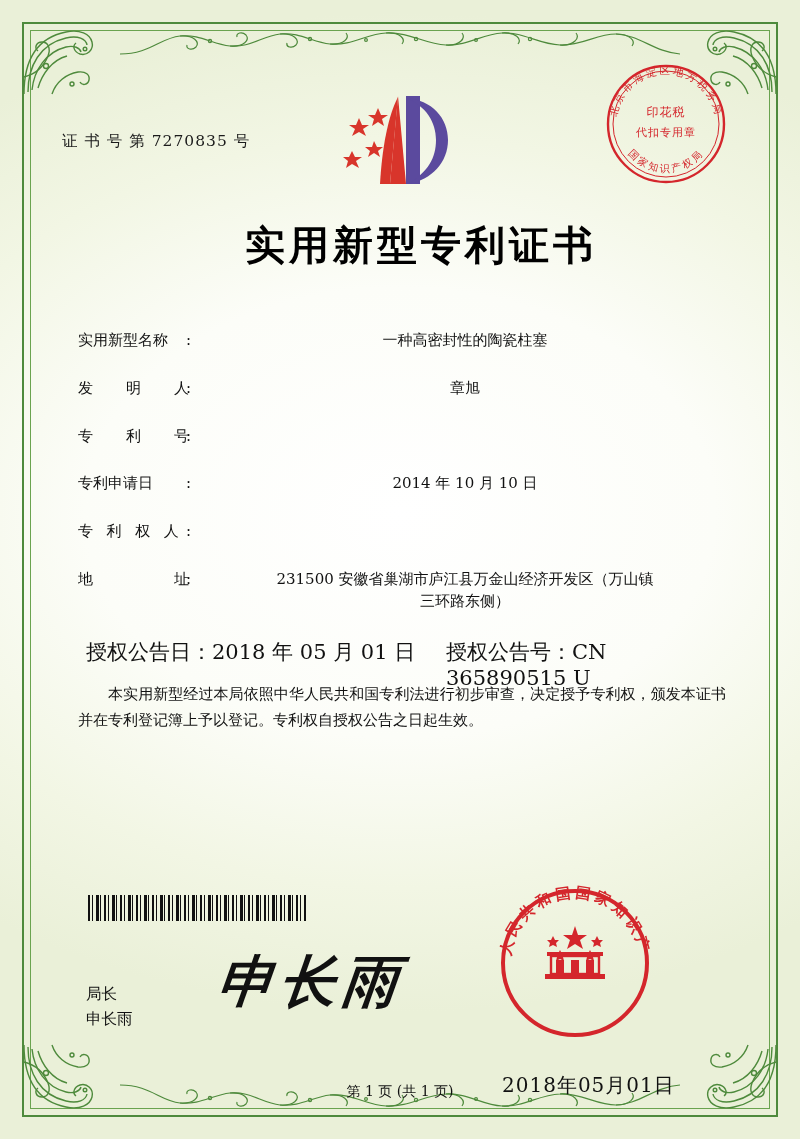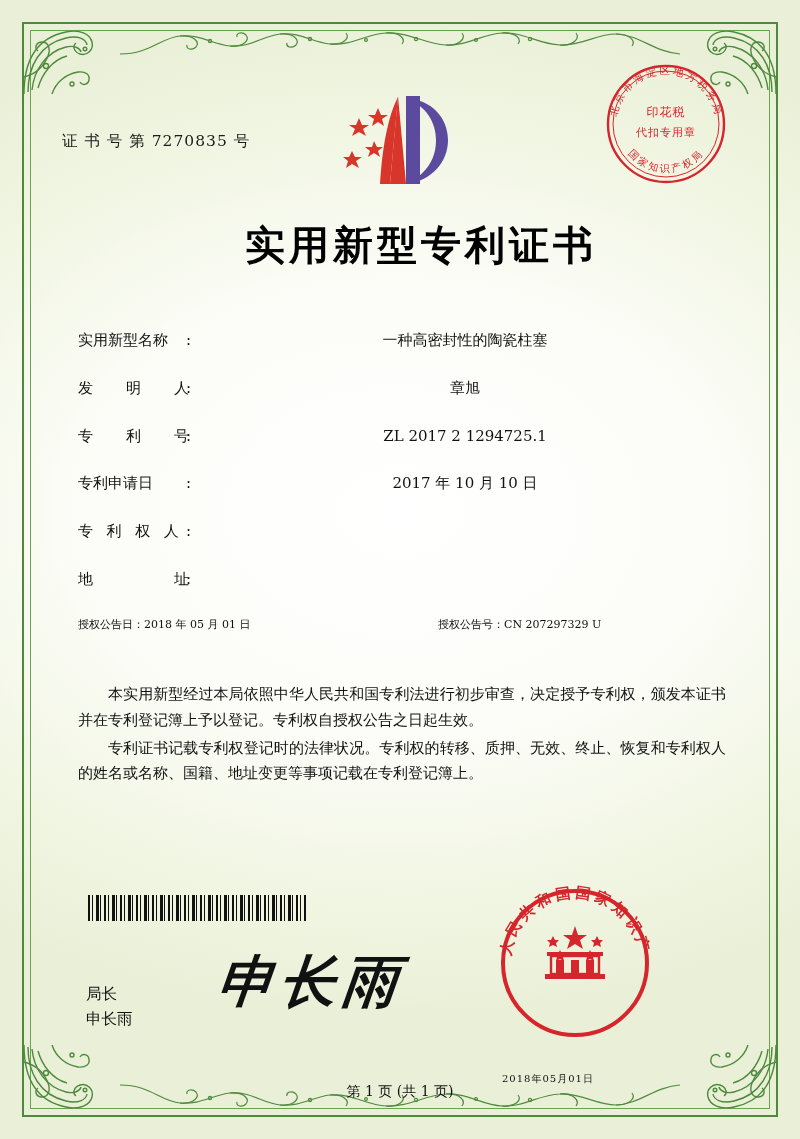--- a/index.html
+++ b/index.html
@@ -130,22 +130,23 @@
     flex: 0 0 10px;
     margin-right: 6px;
   }
   .field-value {
     flex: 1;
     white-space: pre-line;
     text-align: center;
   }
   .two-col {
     display: flex;
-    font-size: 11px;
+    font-size: 21px;
     margin-bottom: 10px;
+    margin-left: 8px;
   }
   .two-col .col-a { width: 360px; }
   .two-col .col-b { flex: 1; }
 
   
   .body-text {
     position: absolute;
     left: 78px;
     top: 682px;
     width: 648px;
@@ -199,21 +200,21 @@
     letter-spacing: 6px;
     transform: skewX(-6deg);
     white-space: nowrap;
   }
 
   .issue-date {
     position: absolute;
     left: 502px;
     top: 1072px;
     font-family: "DejaVu Serif", "Liberation Serif", serif;
-    font-size: 10px;
+    font-size: 20px;
     color: #111;
     letter-spacing: 1px;
     white-space: nowrap;
     text-align: right;
   }
 
   .page-footer {
     position: absolute;
     left: 0; right: 0;
     bottom: 38px;
@@ -371,52 +372,52 @@
 
     <div class="field-row">
       <span class="field-label lbl-spread-4">发　明　人</span>
       <span class="field-colon">:</span>
       <span class="field-value">章旭</span>
     </div>
 
     <div class="field-row">
       <span class="field-label lbl-spread-4">专　利　号</span>
       <span class="field-colon">:</span>
-      <span class="field-value">ZL 2017 2 1294725.1</span>
     </div>
 
     <div class="field-row">
       <span class="field-label">专利申请日</span>
       <span class="field-colon">:</span>
-      <span class="field-value">2017 年 10 月 10 日</span>
+      <span class="field-value">2014 年 10 月 10 日</span>
     </div>
 
     <div class="field-row">
       <span class="field-label lbl-spread-3">专 利 权 人</span>
       <span class="field-colon">:</span>
     </div>
 
     <div class="field-row">
       <span class="field-label lbl-spread-4">地　　　址</span>
       <span class="field-colon">:</span>
+      <span class="field-value">231500 安徽省巢湖市庐江县万金山经济开发区（万山镇
+三环路东侧）</span>
     </div>
 
     <div class="two-col">
       <div class="col-a">
         <span>授权公告日</span><span>：</span><span>2018 年 05 月 01 日</span>
       </div>
       <div class="col-b">
-        <span>授权公告号</span><span>：</span><span>CN 207297329 U</span>
+        <span>授权公告号</span><span>：</span><span>CN 365890515 U</span>
       </div>
     </div>
   </div>
 
   <div class="body-text">
     <p>本实用新型经过本局依照中华人民共和国专利法进行初步审查，决定授予专利权，颁发本证书并在专利登记簿上予以登记。专利权自授权公告之日起生效。</p>
-    <p>专利证书记载专利权登记时的法律状况。专利权的转移、质押、无效、终止、恢复和专利权人的姓名或名称、国籍、地址变更等事项记载在专利登记簿上。</p>
   </div>
 
   <div class="barcode"></div>
 
   <div class="sig-block">
     <div>局长</div>
     <div>申长雨</div>
   </div>
   <div class="sig-script">申长雨</div>
 

